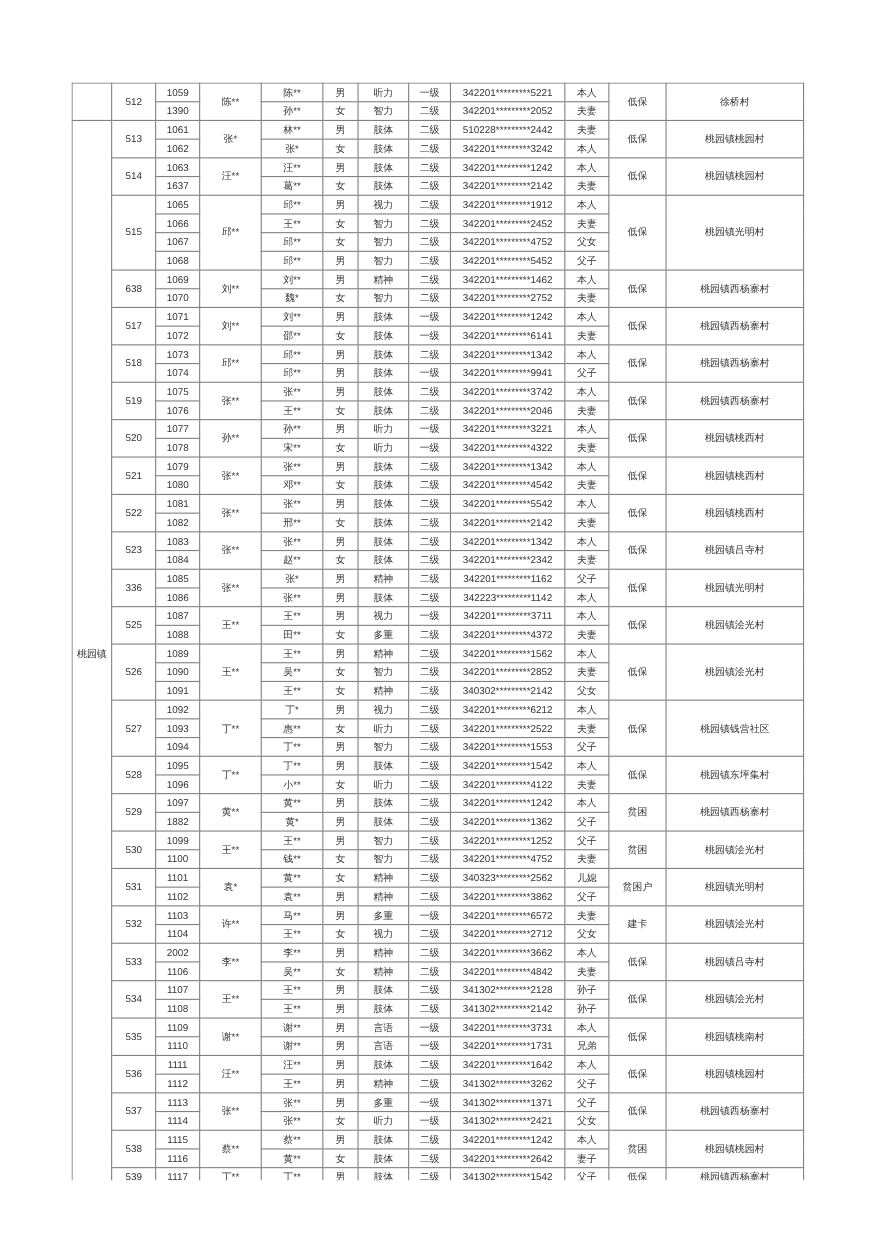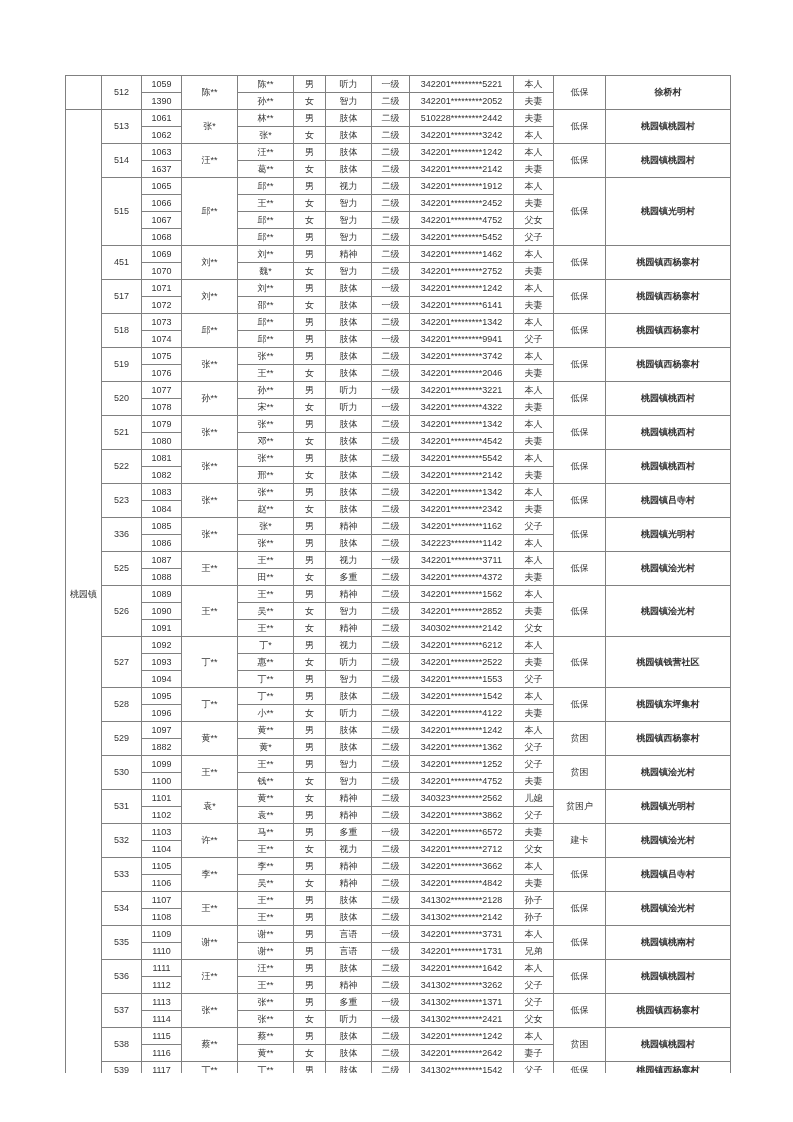--- a/index.html
+++ b/index.html
@@ -34,21 +34,21 @@
     padding: 0 1px;
     font-size: 9px;
     line-height: 11px;
     color: #333333;
     text-align: center;
     vertical-align: middle;
     white-space: nowrap;
     overflow: hidden;
   }
   td.col-id { font-size: 8px; letter-spacing: 0; }
-  td.col-village { font-size: 8.5px; font-weight: bold; }
+  td.col-village { font-size: 8.5px; }
 </style>
 </head>
 <body>
 
 <div class="page">
   <div class="table-clip">
     <table class="records">
       <colgroup>
         <col style="width:36px">
         <col style="width:40px">
@@ -166,21 +166,21 @@
           <tr>
             <td class="col-seq">1068</td>
             <td class="col-name">邱**</td>
             <td class="col-gender">男</td>
             <td class="col-type">智力</td>
             <td class="col-level">二级</td>
             <td class="col-id">342201*********5452</td>
             <td class="col-relation">父子</td>
           </tr>
           <tr>
-            <td class="col-group" rowspan="2">451</td>
+            <td class="col-group" rowspan="2">638</td>
             <td class="col-seq">1069</td>
             <td class="col-head" rowspan="2">刘**</td>
             <td class="col-name">刘**</td>
             <td class="col-gender">男</td>
             <td class="col-type">精神</td>
             <td class="col-level">二级</td>
             <td class="col-id">342201*********1462</td>
             <td class="col-relation">本人</td>
             <td class="col-status" rowspan="2">低保</td>
             <td class="col-village" rowspan="2">桃园镇西杨寨村</td>
@@ -559,21 +559,21 @@
             <td class="col-seq">1104</td>
             <td class="col-name">王**</td>
             <td class="col-gender">女</td>
             <td class="col-type">视力</td>
             <td class="col-level">二级</td>
             <td class="col-id">342201*********2712</td>
             <td class="col-relation">父女</td>
           </tr>
           <tr>
             <td class="col-group" rowspan="2">533</td>
-            <td class="col-seq">1105</td>
+            <td class="col-seq">2002</td>
             <td class="col-head" rowspan="2">李**</td>
             <td class="col-name">李**</td>
             <td class="col-gender">男</td>
             <td class="col-type">精神</td>
             <td class="col-level">二级</td>
             <td class="col-id">342201*********3662</td>
             <td class="col-relation">本人</td>
             <td class="col-status" rowspan="2">低保</td>
             <td class="col-village" rowspan="2">桃园镇吕寺村</td>
           </tr>

